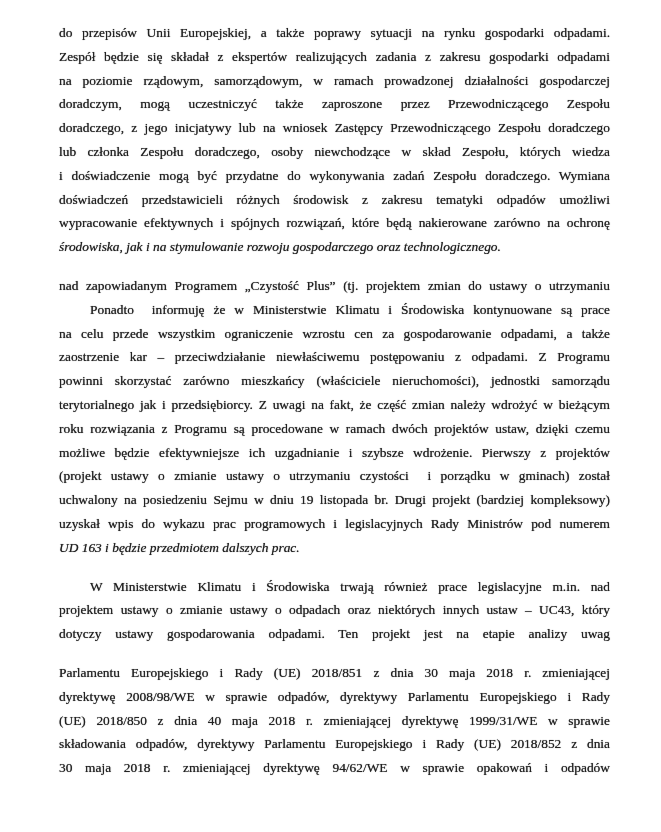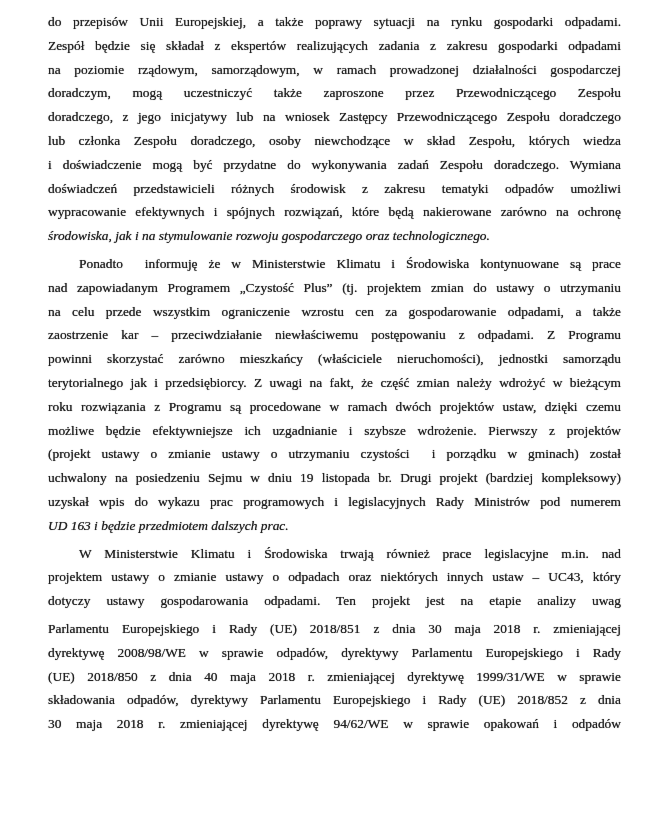--- a/index.html
+++ b/index.html
@@ -13,21 +13,21 @@
     height: 832px;
     background: #ffffff;
     box-sizing: border-box;
     padding: 6px 36px 0 44px;
     overflow: hidden;
   }
   .doc {
     width: 581px;
   }
   .para {
-    margin: 4px;
+    margin: 15px;
     padding: 0;
   }
   .line {
     font-family: "Liberation Serif", "DejaVu Serif", serif;
     font-size: 13.4px;
     line-height: 23.8px;
     color: #222222;
     text-align: justify;
     text-align-last: justify;
     white-space: pre-wrap;
@@ -53,22 +53,22 @@
         <div class="line">na poziomie rządowym, samorządowym, w ramach prowadzonej działalności gospodarczej</div>
         <div class="line">doradczym, mogą uczestniczyć także zaproszone przez Przewodniczącego Zespołu</div>
         <div class="line">doradczego, z jego inicjatywy lub na wniosek Zastępcy Przewodniczącego Zespołu doradczego</div>
         <div class="line">lub członka Zespołu doradczego, osoby niewchodzące w skład Zespołu, których wiedza</div>
         <div class="line">i doświadczenie mogą być przydatne do wykonywania zadań Zespołu doradczego. Wymiana</div>
         <div class="line">doświadczeń przedstawicieli różnych środowisk z zakresu tematyki odpadów umożliwi</div>
         <div class="line">wypracowanie efektywnych i spójnych rozwiązań, które będą nakierowane zarówno na ochronę</div>
         <div class="line para-end">środowiska, jak i na stymulowanie rozwoju gospodarczego oraz technologicznego.</div>
       </div>
       <div class="para">
+        <div class="line">nad zapowiadanym Programem „Czystość Plus” (tj. projektem zmian do ustawy o utrzymaniu</div>
         <div class="line indent">Ponadto  informuję że w Ministerstwie Klimatu i Środowiska kontynuowane są prace</div>
-        <div class="line">nad zapowiadanym Programem „Czystość Plus” (tj. projektem zmian do ustawy o utrzymaniu</div>
         <div class="line">na celu przede wszystkim ograniczenie wzrostu cen za gospodarowanie odpadami, a także</div>
         <div class="line">zaostrzenie kar – przeciwdziałanie niewłaściwemu postępowaniu z odpadami. Z Programu</div>
         <div class="line">powinni skorzystać zarówno mieszkańcy (właściciele nieruchomości), jednostki samorządu</div>
         <div class="line">terytorialnego jak i przedsiębiorcy. Z uwagi na fakt, że część zmian należy wdrożyć w bieżącym</div>
         <div class="line">roku rozwiązania z Programu są procedowane w ramach dwóch projektów ustaw, dzięki czemu</div>
         <div class="line">możliwe będzie efektywniejsze ich uzgadnianie i szybsze wdrożenie. Pierwszy z projektów</div>
         <div class="line">(projekt ustawy o zmianie ustawy o utrzymaniu czystości  i porządku w gminach) został</div>
         <div class="line">uchwalony na posiedzeniu Sejmu w dniu 19 listopada br. Drugi projekt (bardziej kompleksowy)</div>
         <div class="line">uzyskał wpis do wykazu prac programowych i legislacyjnych Rady Ministrów pod numerem</div>
         <div class="line para-end">UD 163 i będzie przedmiotem dalszych prac.</div>

